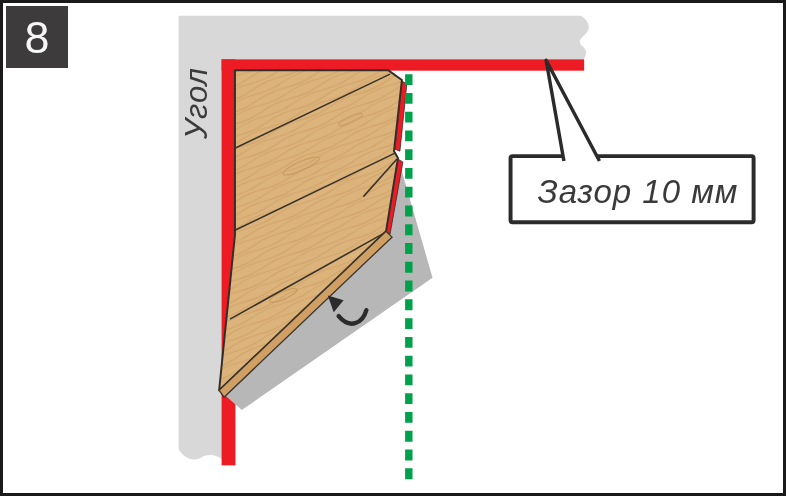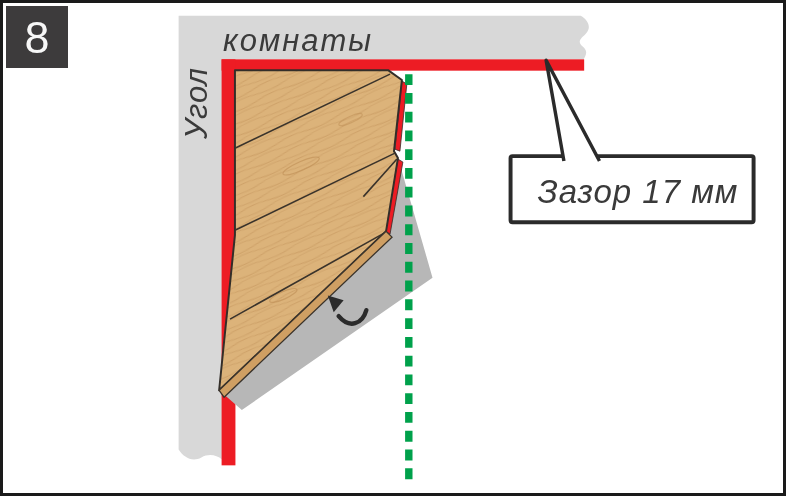--- a/index.html
+++ b/index.html
@@ -89,18 +89,17 @@
     </g>
 
     <rect x="512" y="155" width="246" height="67" rx="2" fill="#ffffff" stroke="#2b2b2b" stroke-width="4"></rect>
     <path d="M566,160 L548,58 L602,160" fill="#ffffff" stroke="#2b2b2b" stroke-width="3.5" stroke-linejoin="round"></path>
   </svg>
 
   <div class="step-badge" id="badge" style="background: rgb(61, 59, 60);">
     <span>8</span>
   </div>
 
-  <div class="label-horizontal">комнаты</div>
   <div class="label-vertical">Угол</div>
 
-  <div class="callout-text">Зазор 17 мм</div>
+  <div class="callout-text">Зазор 10 мм</div>
 
 </div>
 
 </body></html>

